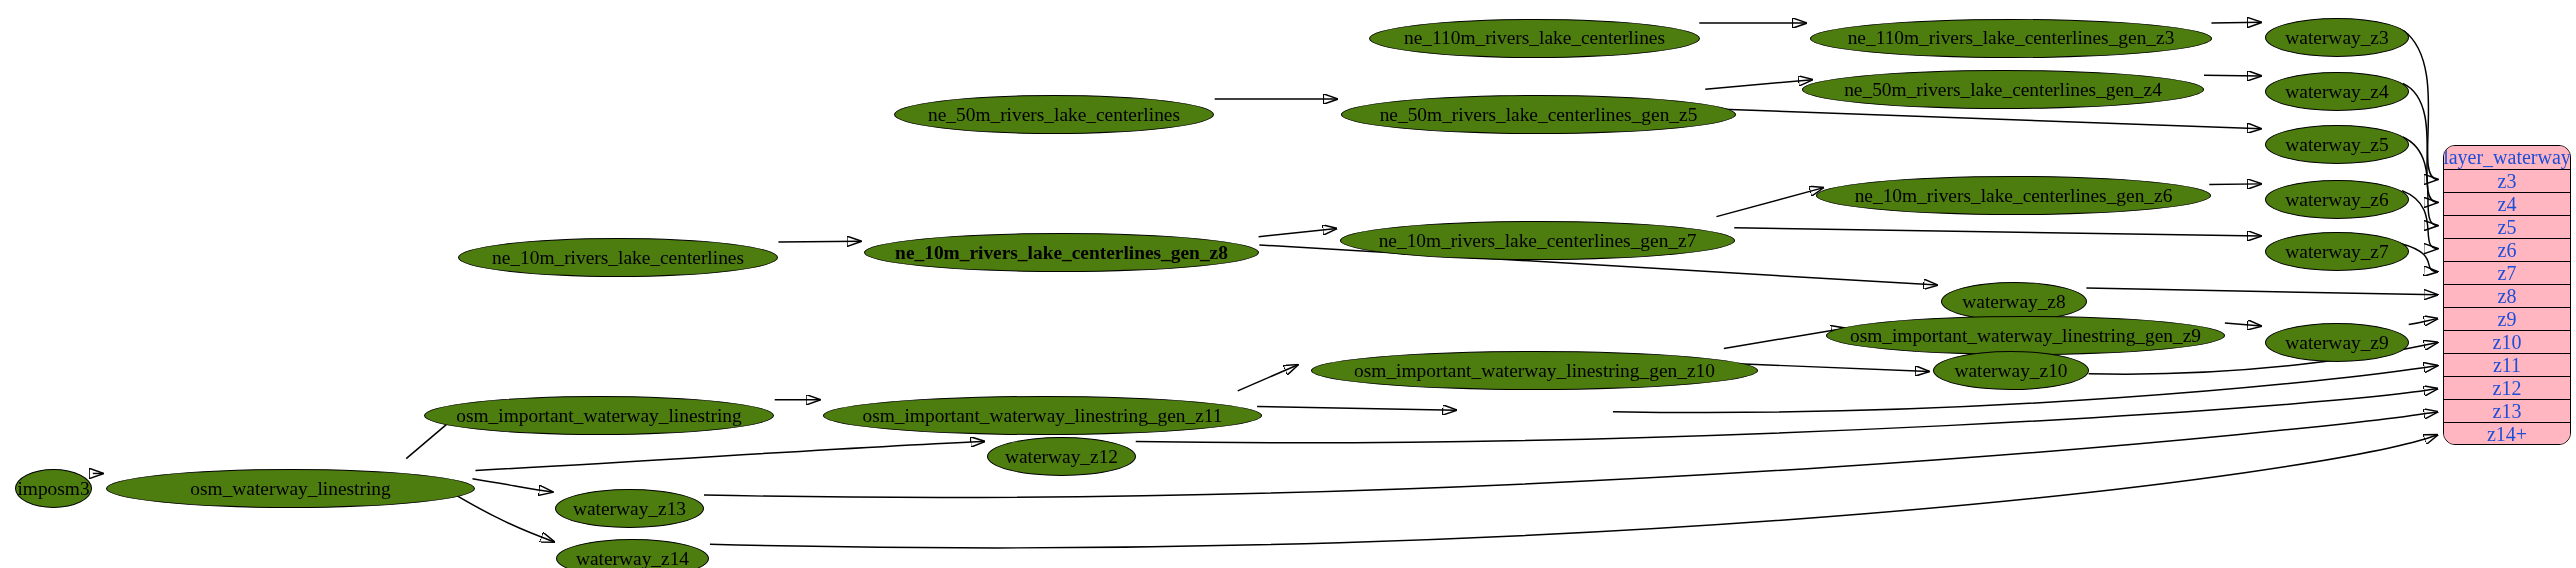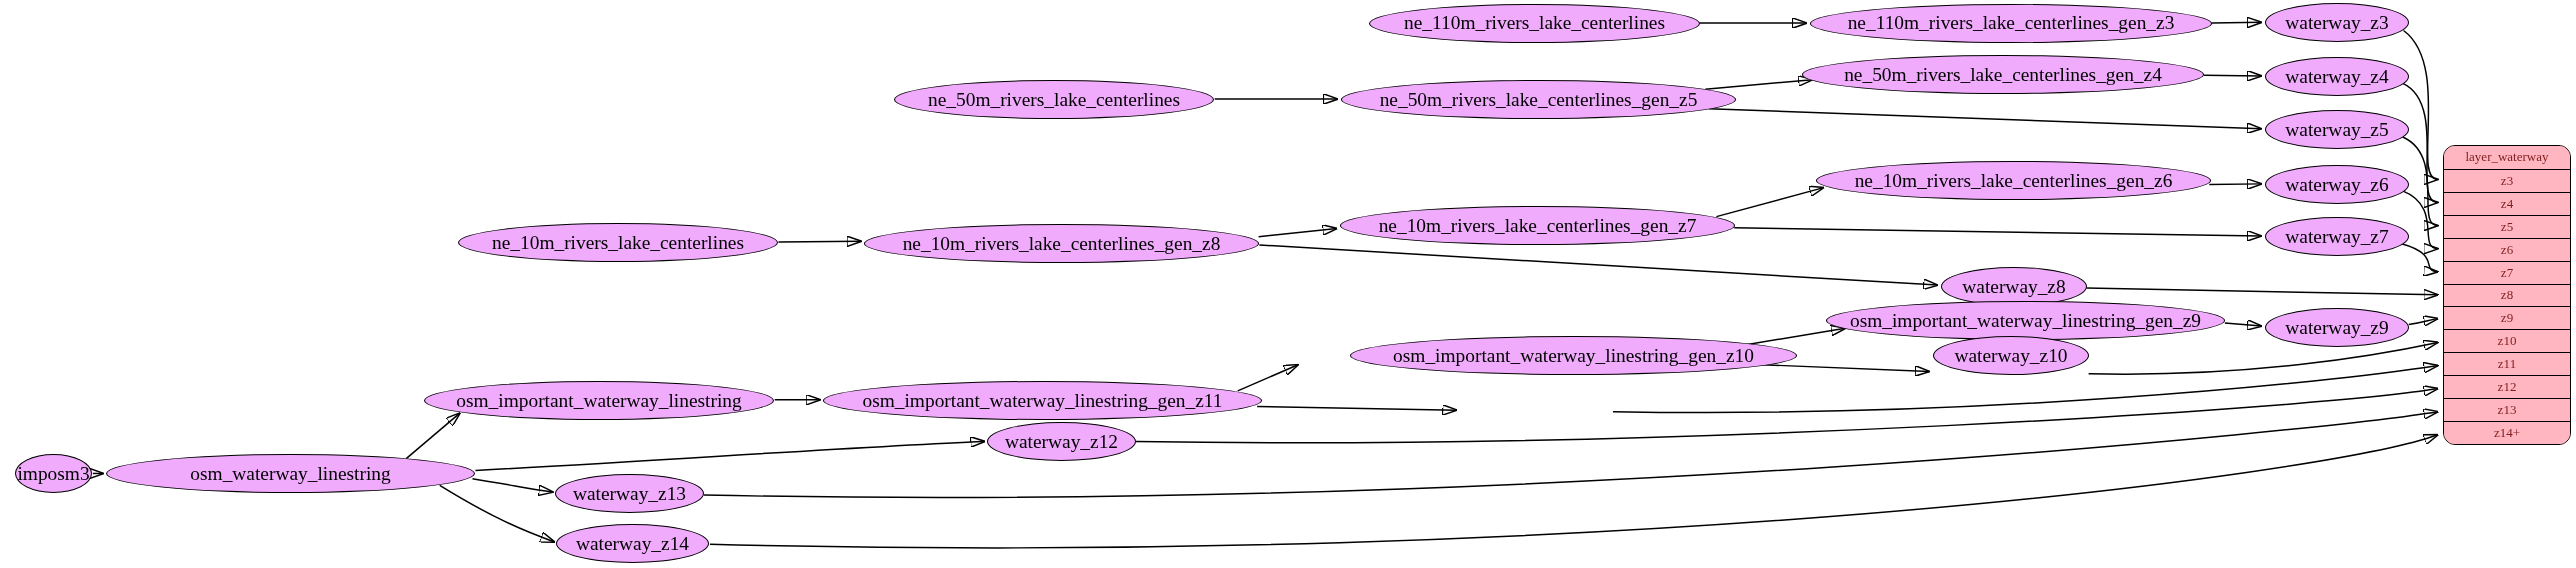--- a/index.html
+++ b/index.html
@@ -9,38 +9,39 @@
     background:#ffffff;
     font-family:"Liberation Serif","DejaVu Serif",serif;
     overflow:hidden;
   }
   svg.edges{position:absolute;left:0;top:0;width:2576px;height:568px;}
   svg.edges path{fill:none;stroke:#000000;stroke-width:2px;}
   .node{
     position:absolute;
     border:1.5px solid #000000;
     border-radius:50%;
-    background:#f0abfc;
+    background:#4d7c0f;
     display:flex;align-items:center;justify-content:center;
     font-size:19.4px;color:#000000;white-space:nowrap;
     box-sizing:border-box;
+    margin-top:15px;
   }
   .record{
     position:absolute;
     border:1.5px solid #000000;
     border-radius:12px;
     overflow:hidden;
     background:#ffb6c1;
     box-sizing:border-box;
     display:flex;flex-direction:column;
   }
   .record .row{
     height:23px;box-sizing:border-box;
     display:flex;align-items:center;justify-content:center;
-    font-size:13px;color:#7f1d1d;white-space:nowrap;
+    font-size:20px;color:#1d4ed8;white-space:nowrap;
     border-top:1.5px solid #000000;
     background:#ffb6c1;
   }
   .record .row:first-child{border-top:none;}
 </style>
 </head>
 <body>
 
 <div id="canvas">
 
@@ -86,28 +87,28 @@
     <path d="M 945,665 C 2050,688 3120,578 3274,553" marker-end="url(#arrow)"></path>
     <path d="M 953,731 C 2150,762 3120,640 3274,584" marker-end="url(#arrow)"></path>
   </svg>
 
   <div class="node" style="left:15px;top:454px;width:77px;height:39px;">imposm3</div>
   <div class="node" style="left:106px;top:454px;width:369px;height:39px;">osm_waterway_linestring</div>
   <div class="node" style="left:424px;top:381px;width:350px;height:39px;">osm_important_waterway_linestring</div>
   <div class="node" style="left:458px;top:223px;width:320px;height:39px;">ne_10m_rivers_lake_centerlines</div>
   <div class="node" style="left:894px;top:80px;width:320px;height:39px;">ne_50m_rivers_lake_centerlines</div>
   <div class="node" style="left:1369px;top:3.7px;width:331px;height:39px;">ne_110m_rivers_lake_centerlines</div>
-  <div class="node" style="left:864px;top:224px;width:395px;height:39px;">ne_10m_rivers_lake_centerlines_gen_z8</div>
+  <div class="node" style="left:864px;top:218px;width:395px;height:39px;font-weight:bold;">ne_10m_rivers_lake_centerlines_gen_z8</div>
   <div class="node" style="left:823px;top:381px;width:439px;height:39px;">osm_important_waterway_linestring_gen_z11</div>
   <div class="node" style="left:987px;top:422px;width:149px;height:39px;">waterway_z12</div>
   <div class="node" style="left:555px;top:474px;width:149px;height:39px;">waterway_z13</div>
   <div class="node" style="left:556px;top:524px;width:153px;height:39px;">waterway_z14</div>
   <div class="node" style="left:1341px;top:80px;width:395px;height:39px;">ne_50m_rivers_lake_centerlines_gen_z5</div>
   <div class="node" style="left:1340px;top:206px;width:395px;height:39px;">ne_10m_rivers_lake_centerlines_gen_z7</div>
-  <div class="node" style="left:1350px;top:336px;width:447px;height:39px;">osm_important_waterway_linestring_gen_z10</div>
+  <div class="node" style="left:1311px;top:336px;width:447px;height:39px;">osm_important_waterway_linestring_gen_z10</div>
   <div class="node" style="left:1810px;top:3.7px;width:402px;height:39px;">ne_110m_rivers_lake_centerlines_gen_z3</div>
   <div class="node" style="left:1802px;top:55px;width:402px;height:39px;">ne_50m_rivers_lake_centerlines_gen_z4</div>
   <div class="node" style="left:1816px;top:161px;width:395px;height:39px;">ne_10m_rivers_lake_centerlines_gen_z6</div>
   <div class="node" style="left:1941px;top:267px;width:146px;height:39px;text-align:center;">waterway_z8</div>
   <div class="node" style="left:1826px;top:301px;width:399px;height:39px;">osm_important_waterway_linestring_gen_z9</div>
   <div class="node" style="left:1933px;top:336px;width:156px;height:39px;">waterway_z10</div>
   <div class="node" style="left:2265px;top:3px;width:144px;height:39px;">waterway_z3</div>
   <div class="node" style="left:2265px;top:57px;width:144px;height:39px;">waterway_z4</div>
   <div class="node" style="left:2265px;top:110px;width:144px;height:39px;">waterway_z5</div>
   <div class="node" style="left:2265px;top:165px;width:144px;height:39px;">waterway_z6</div>

